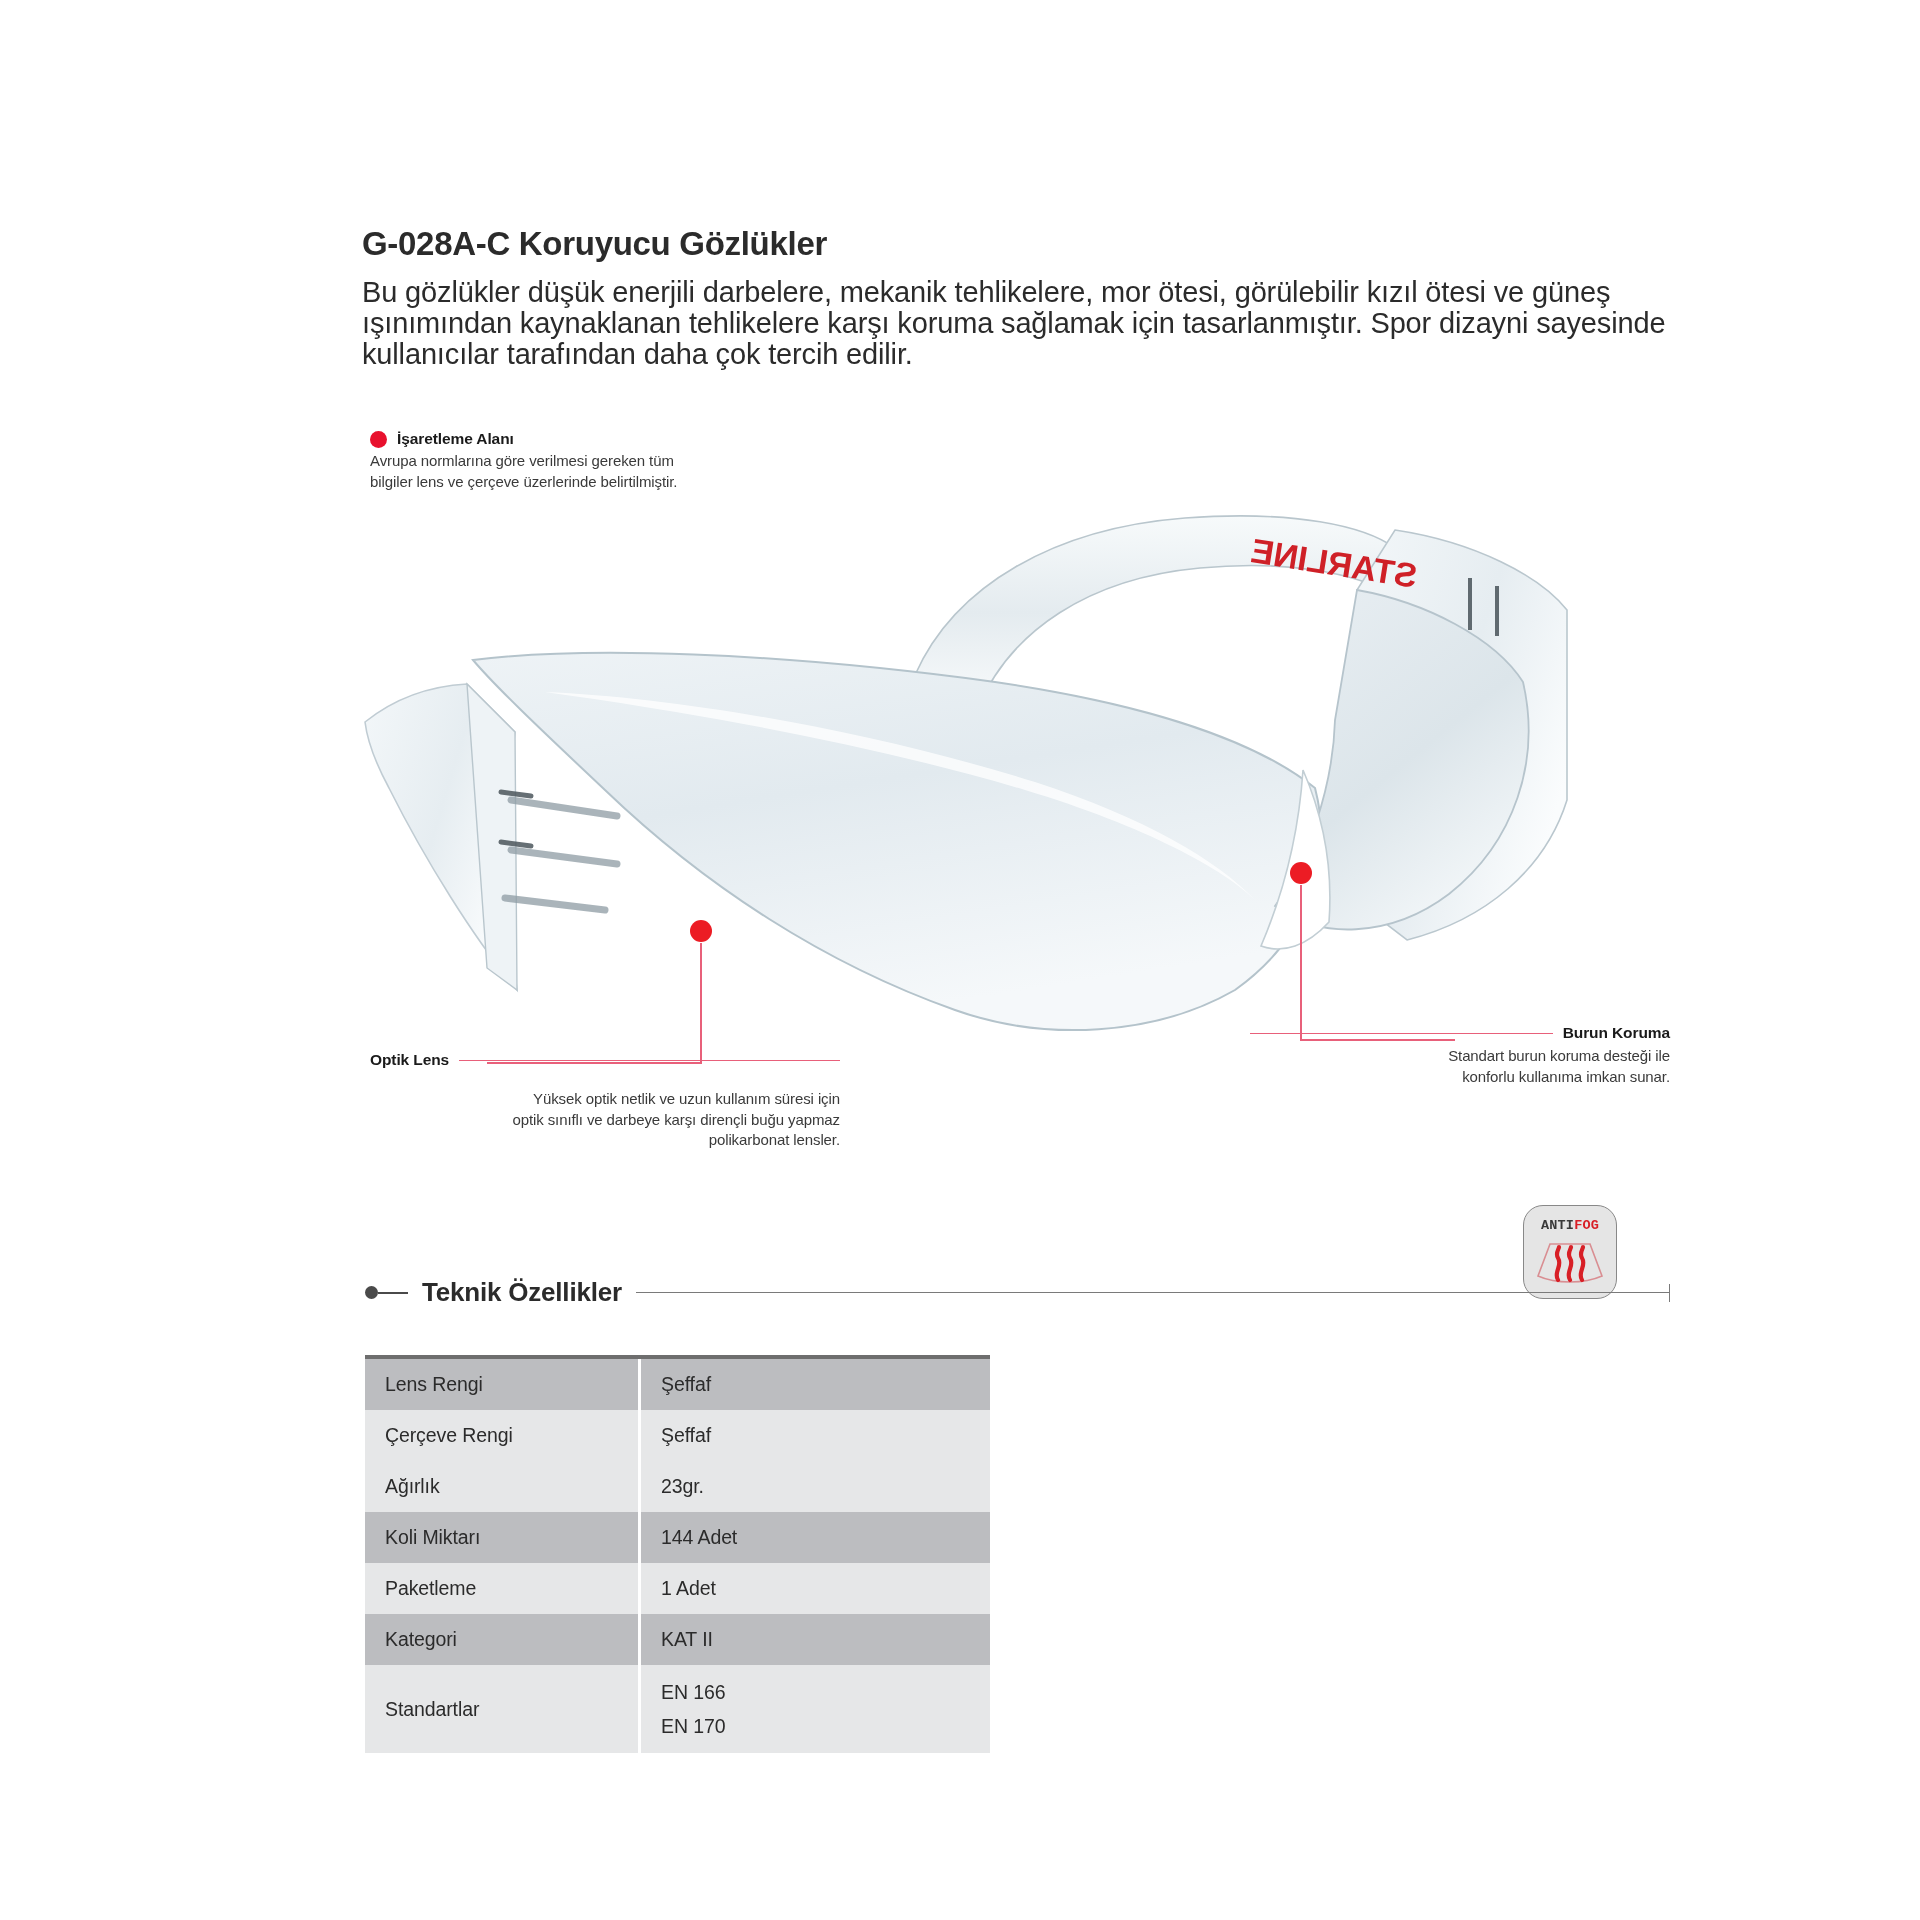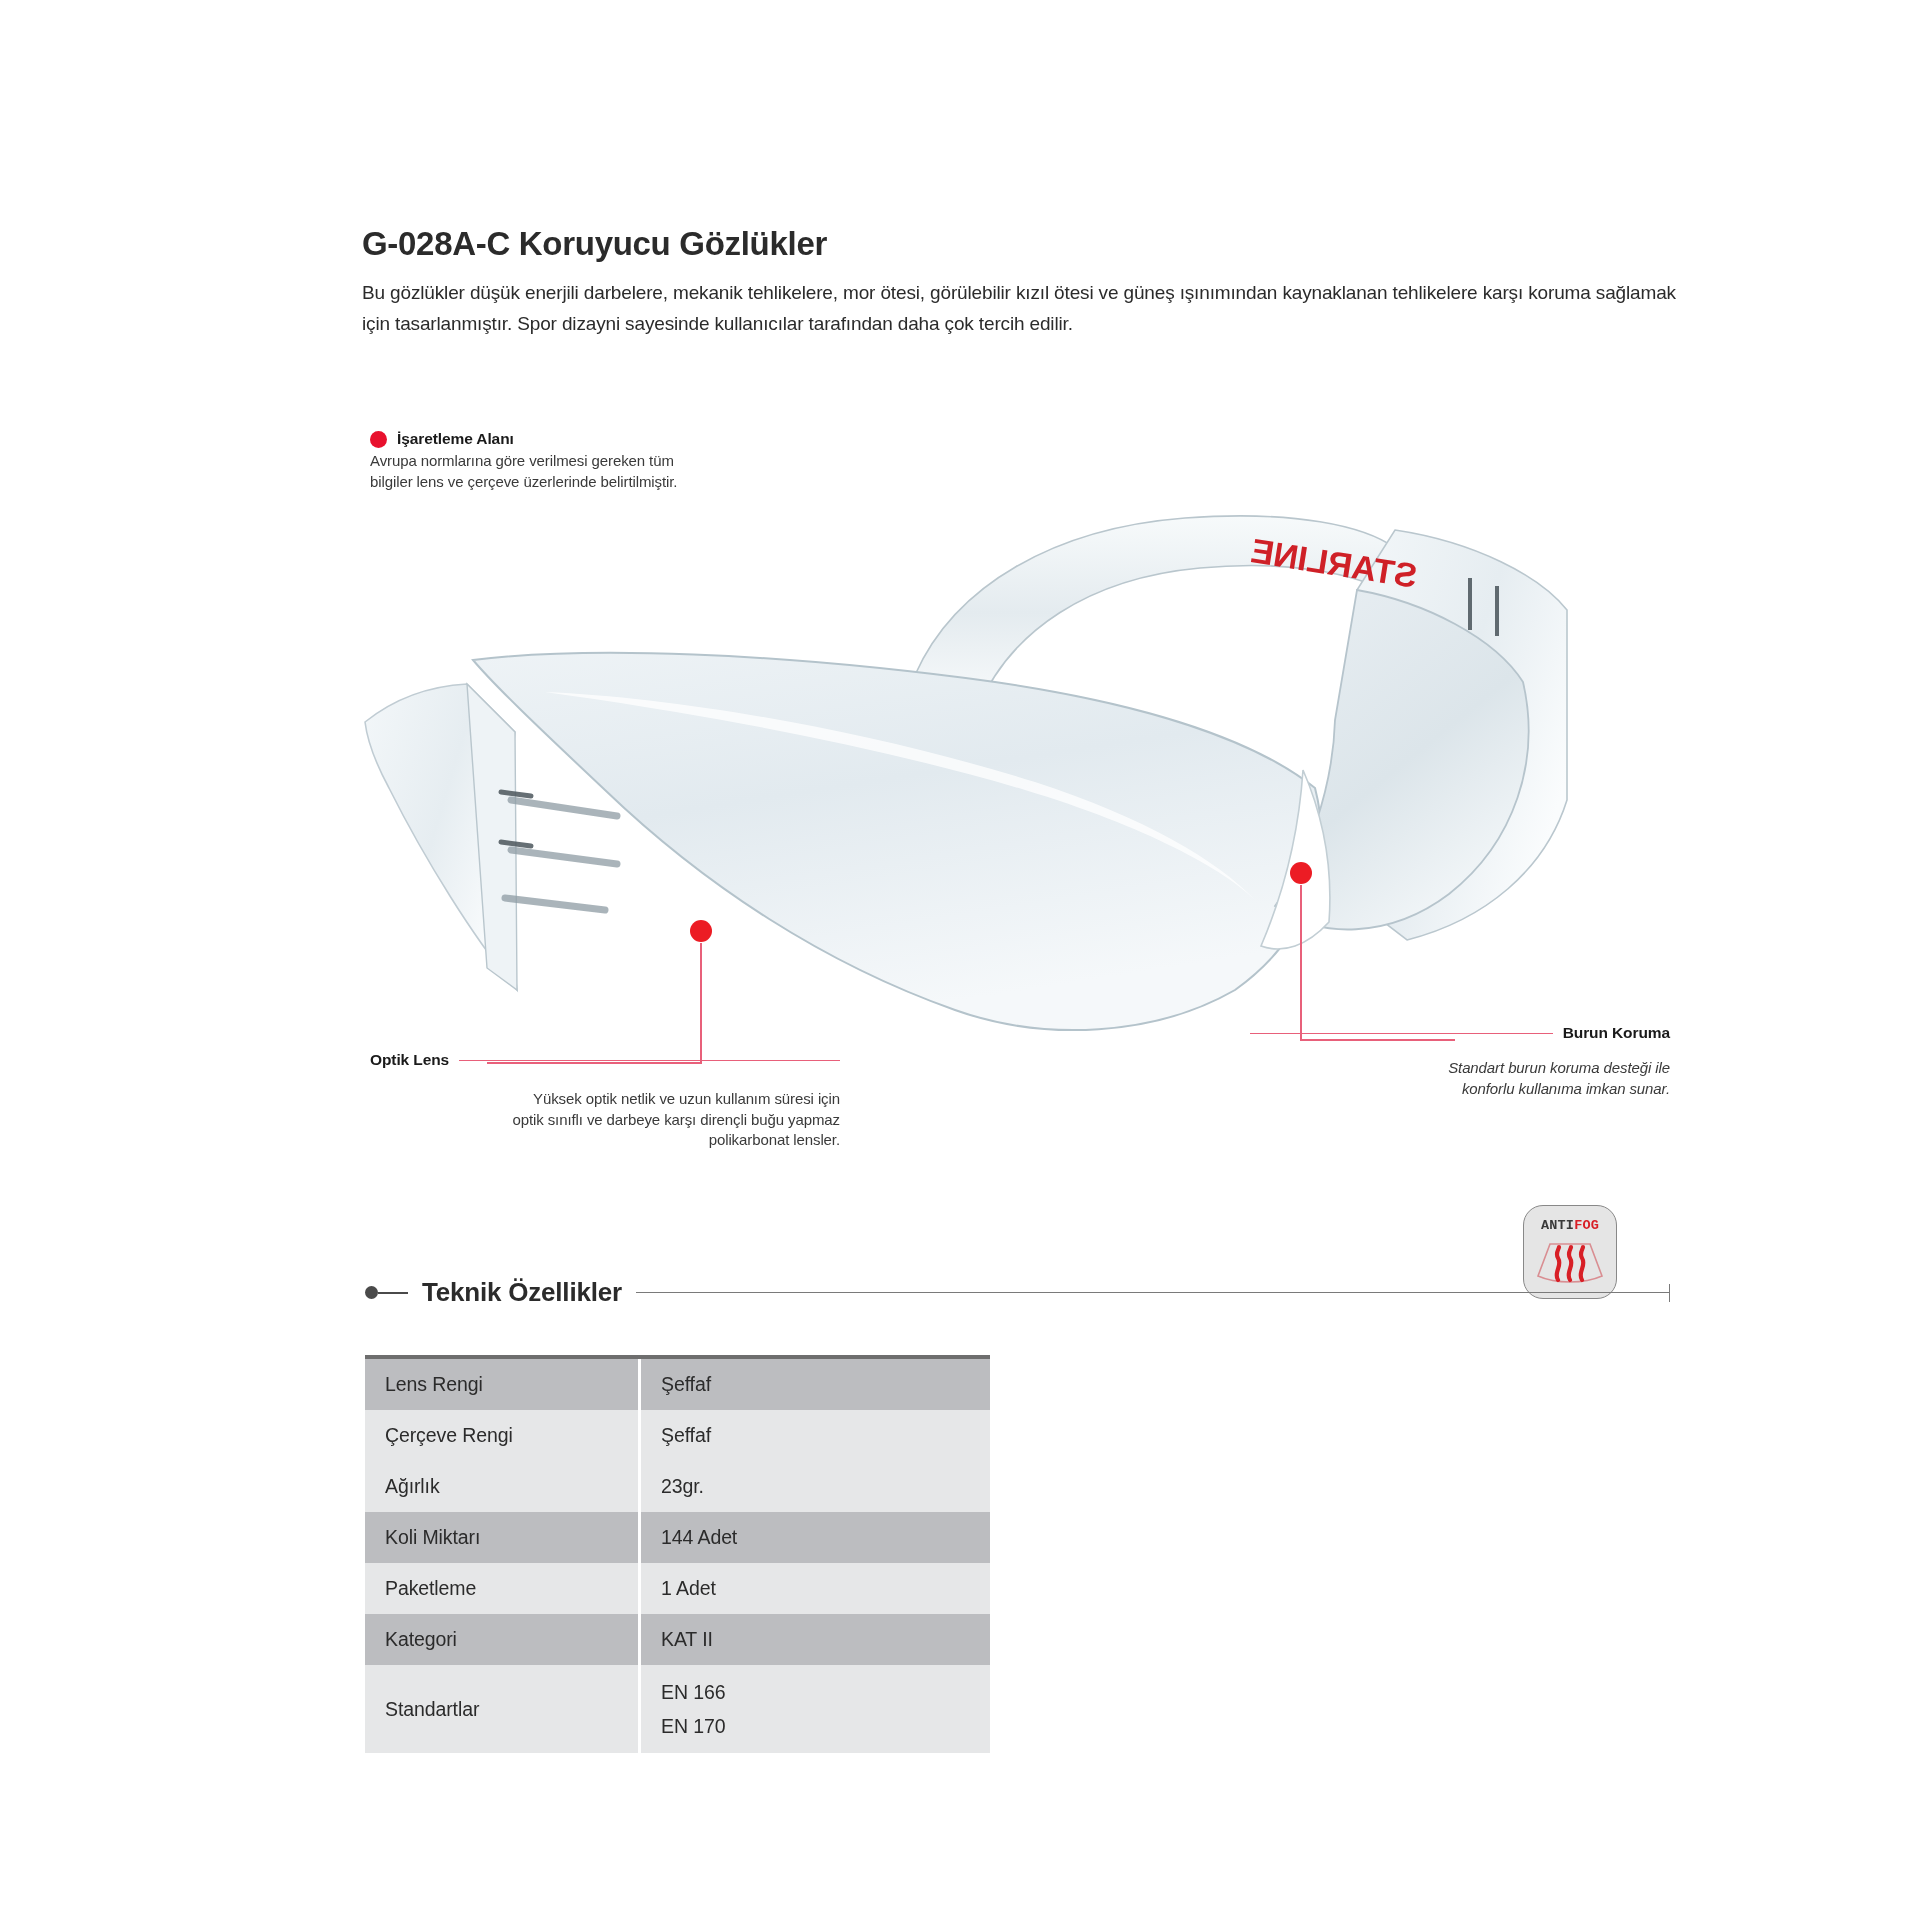--- a/index.html
+++ b/index.html
@@ -32,21 +32,21 @@
     font-weight: bold;
     letter-spacing: -0.3px;
     color: #2b2b2b;
     white-space: nowrap;
   }
   .product-desc {
     position: absolute;
     left: 362px;
     top: 277px;
     width: 1330px;
-    font-size: 19px;
+    font-size: 29px;
     line-height: 31px;
     color: #2b2b2b;
     letter-spacing: -0.15px;
   }
 
   
   .callout { position: absolute; }
   .callout-title {
     font-size: 15.5px;
     font-weight: bold;
@@ -110,21 +110,21 @@
   #callout-burun .callout-title-line {
     display: flex;
     align-items: center;
   }
   #callout-burun .lead-line {
     height: 0;
     border-top: 1.6px solid #e8607a;
     flex: 1 1 auto;
     margin-right: 10px;
   }
-  #callout-burun .callout-body { margin-top: 16px; font-style: italic; }
+  #callout-burun .callout-body { margin-top: 4px; }
 
   
   .leader-svg {
     position: absolute;
     left: 0;
     top: 0;
     width: 1920px;
     height: 1920px;
     pointer-events: none;
   }

